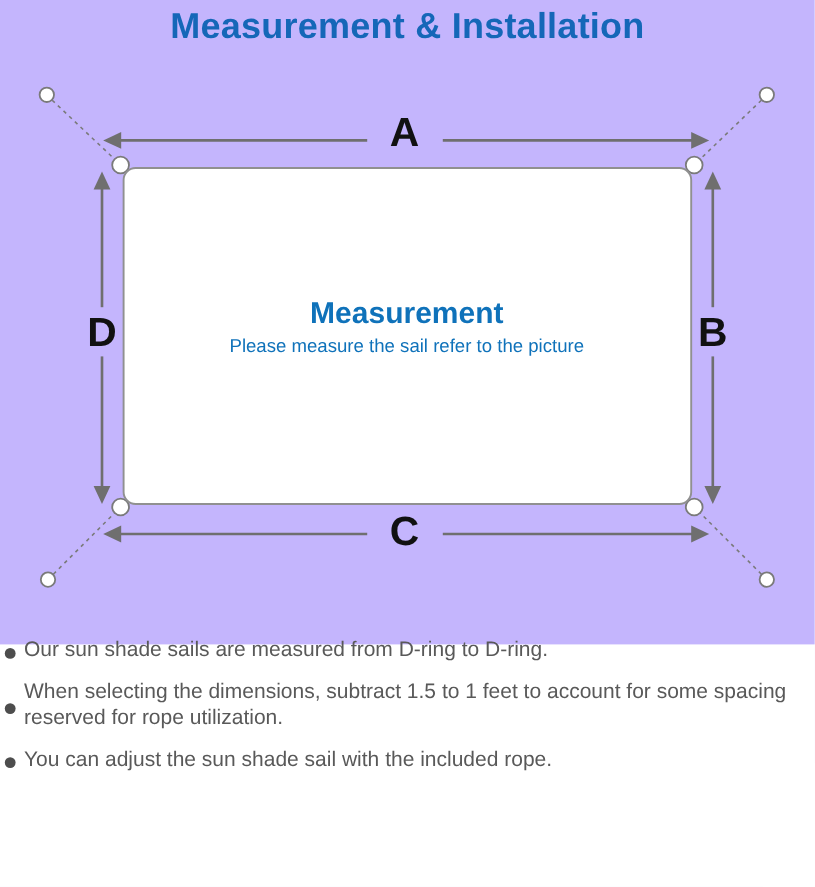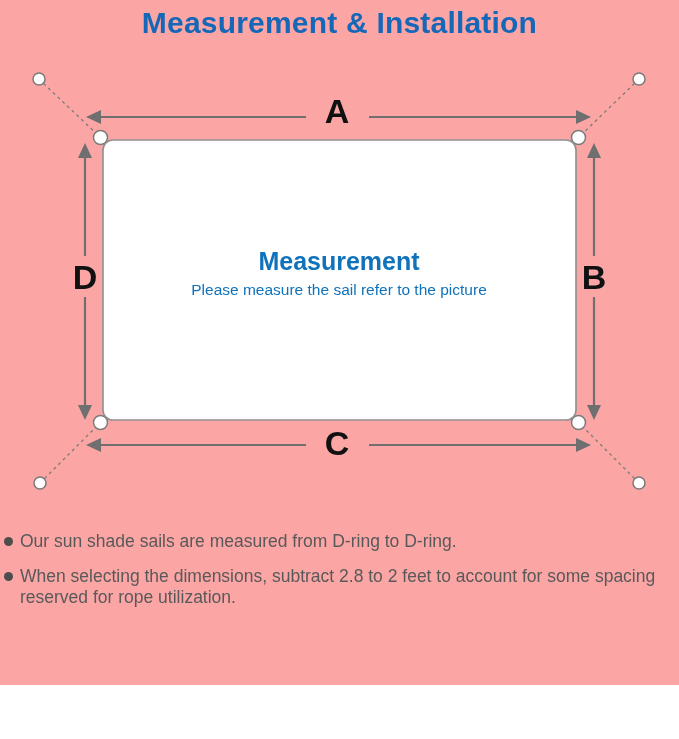--- a/index.html
+++ b/index.html
@@ -6,23 +6,23 @@
     margin: 0;
     padding: 0;
     background: #ffffff;
     width: 679px;
     height: 739px;
     overflow: hidden;
     font-family: "Liberation Sans", sans-serif;
   }
   .page {
     width: 679px;
-    height: 685px;
+    height: 537px;
     position: relative;
-    background: #fca5a5;
+    background: #c4b5fd;
   }
   .page-title {
     padding-top: 3px;
     height: 48px;
     text-align: center;
     font-size: 30px;
     font-weight: bold;
     color: #1567b8;
     letter-spacing: 0.2px;
     line-height: 40px;
@@ -54,21 +54,21 @@
   .notes {
     position: absolute;
     top: 520px;
     left: 0;
     width: 679px;
     padding-top: 11px;
     box-sizing: border-box;
   }
   .note-item {
     display: flex;
-    align-items: flex-start;
+    align-items: center;
     margin: 0 8px 13px 4px;
     color: #595959;
     font-size: 17.5px;
     line-height: 21.5px;
   }
   .note-dot {
     flex: 0 0 auto;
     width: 9px;
     height: 9px;
     border-radius: 50%;
@@ -147,17 +147,21 @@
     </svg>
   </div>
 
   <div class="notes">
     <div class="note-item">
       <span class="note-dot"></span>
       <span class="note-text">Our sun shade sails are measured from D-ring to D-ring.</span>
     </div>
     <div class="note-item">
       <span class="note-dot"></span>
-      <span class="note-text">When selecting the dimensions, subtract 2.8 to 2 feet to account for some spacing reserved for rope utilization.</span>
+      <span class="note-text">When selecting the dimensions, subtract 1.5 to 1 feet to account for some spacing reserved for rope utilization.</span>
+    </div>
+    <div class="note-item">
+      <span class="note-dot"></span>
+      <span class="note-text">You can adjust the sun shade sail with the included rope.</span>
     </div>
   </div>
 
 </div>
 
 </body></html>

